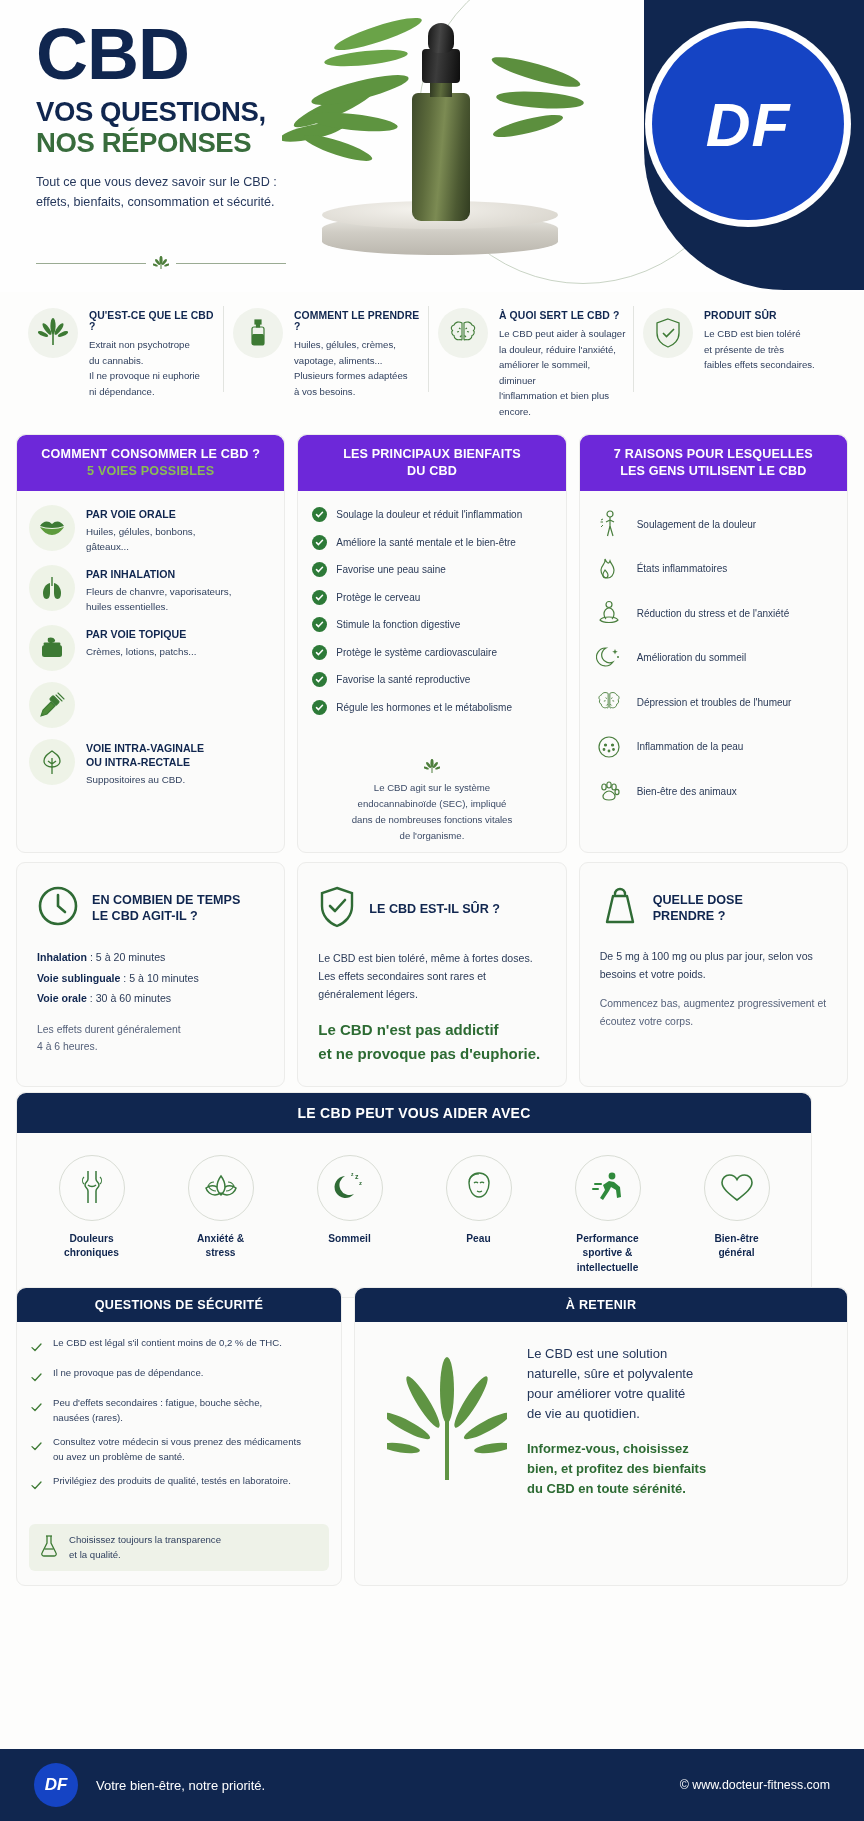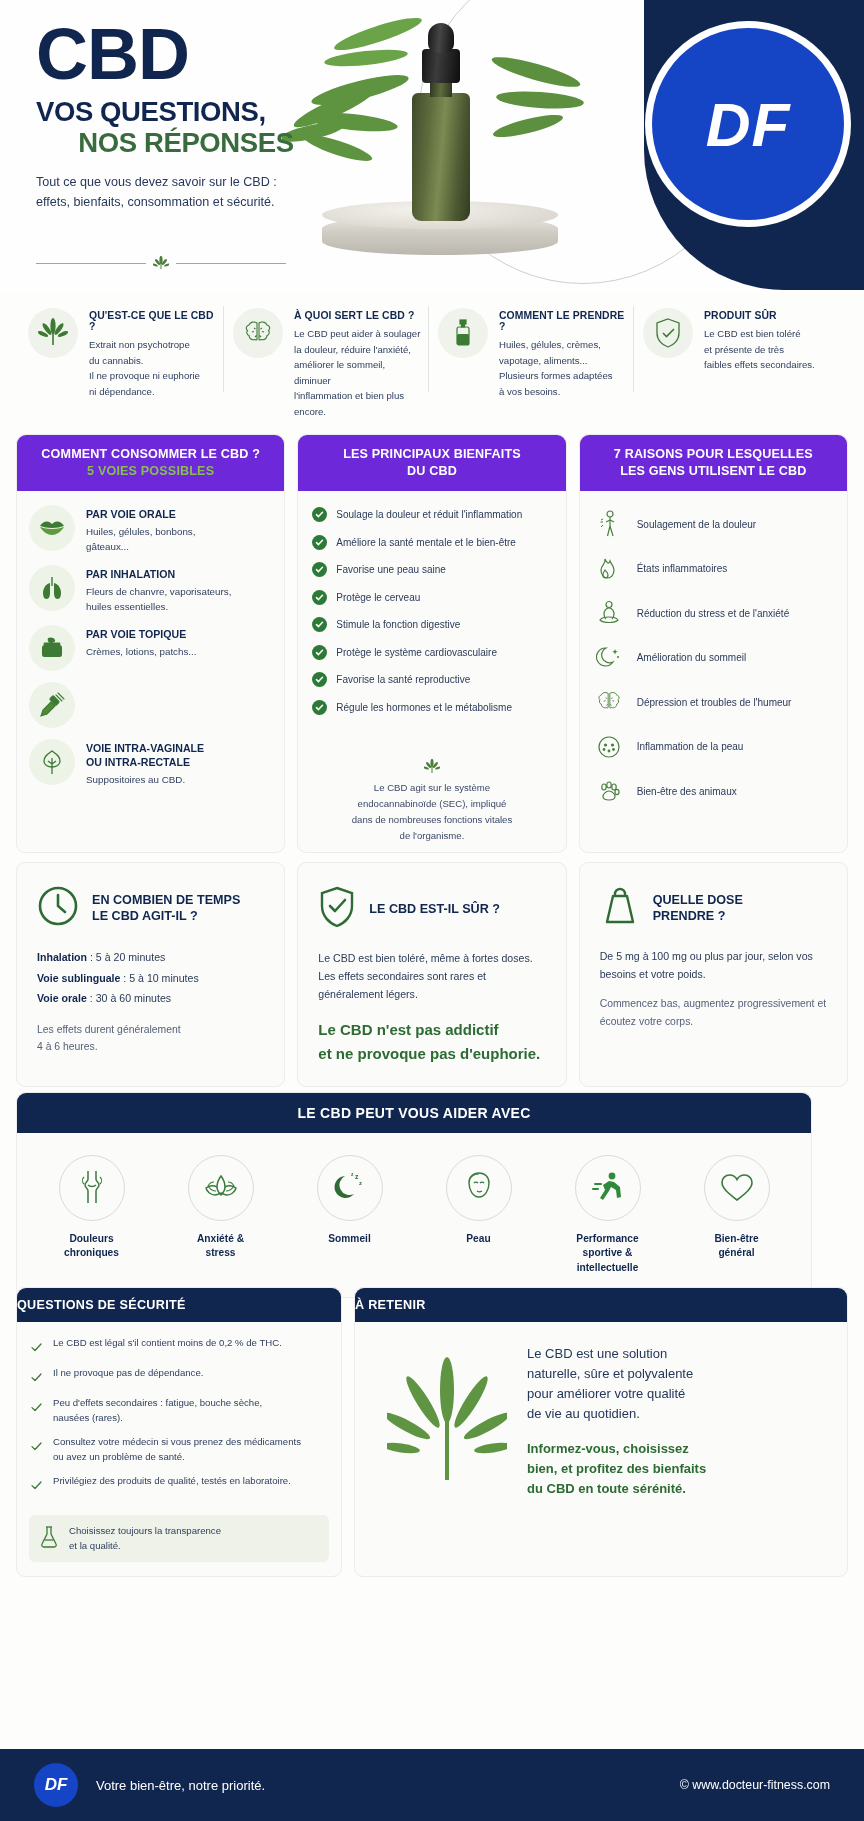--- a/index.html
+++ b/index.html
@@ -42,21 +42,21 @@
   .hero-title {
     font-size: 72px; font-weight: bold; color: #10264f;
     letter-spacing: -1px; line-height: 0.95;
   }
   .hero-sub1 {
     font-size: 27.5px; font-weight: bold; color: #10264f;
     margin-top: 9px; letter-spacing: -0.4px; line-height: 1.12;
   }
   .hero-sub2 {
     font-size: 27.5px; font-weight: bold; color: #386c3c;
-    letter-spacing: -0.4px; line-height: 1.12; text-align: center;
+    letter-spacing: -0.4px; line-height: 1.12;
   }
   .hero-desc {
     font-size: 12.6px; color: #26385c; margin-top: 14px; line-height: 1.55;
   }
   .divider-row {
     position: absolute; left: 36px; top: 256px; width: 250px;
     display: flex; align-items: center; gap: 7px;
   }
   .divider-row .ln { flex: 1; height: 1px; background: #9aab93; }
 
@@ -201,29 +201,29 @@
   }
   .aid-lbl { font-size: 10.2px; font-weight: bold; color: #10264f; line-height: 1.42; }
 
   
   .bottom { position: absolute; left: 16px; top: 1287px; width: 832px; display: flex; gap: 12px; }
   .bcard { background: #fbfbfa; border: 1px solid #ececea; border-radius: 9px; }
   .bcard.left { width: 326px; }
   .bcard.right { flex: 1; }
   .bcard-head {
     background: #10264f; color: #fff; border-radius: 9px 9px 0 0;
-    padding: 10px 0; font-size: 12.6px; font-weight: bold;
+    text-align: center; padding: 10px 0; font-size: 12.6px; font-weight: bold;
     letter-spacing: 0.3px;
   }
   .sec-list { padding: 14px 14px 10px 14px; }
   .sec-item { display: flex; gap: 10px; margin-bottom: 10px; align-items: flex-start; }
   .sec-check { width: 12px; min-width: 12px; padding-top: 2px; }
   .sec-txt { font-size: 9.6px; color: #31415f; line-height: 1.52; }
   .sec-note {
-    margin: 1px 12px 14px; background: #eef2e8; border-radius: 6px;
+    margin: 10px 12px 14px; background: #eef2e8; border-radius: 6px;
     padding: 9px 10px; display: flex; gap: 10px; align-items: center;
   }
   .sec-note-txt { font-size: 9.6px; color: #31415f; line-height: 1.5; }
 
   .ret-body { display: flex; gap: 14px; padding: 22px 22px 22px 26px; align-items: center; }
   .ret-leaf { min-width: 132px; display: flex; justify-content: center; }
   .ret-p1 { font-size: 13px; color: #24365a; line-height: 1.55; }
   .ret-p2 { font-size: 13px; color: #2d6b33; font-weight: bold; line-height: 1.55; margin-top: 14px; }
 
   
@@ -325,44 +325,44 @@
         </svg>
       </div>
       <div class="feat-txt">
         <div class="feat-title">QU'EST-CE QUE LE CBD ?</div>
         <div class="feat-body">Extrait non psychotrope<br>du cannabis.<br>Il ne provoque ni euphorie<br>ni dépendance.</div>
       </div>
     </div>
 
     <div class="feat">
       <div class="feat-iconwrap">
-        <svg width="30" height="28" viewBox="0 0 30 28" fill="none" stroke="#3d7a34" stroke-width="1.1">
-          <path d="M14 4c-3-2-7-1-8 2-3 .5-3.5 4-1.5 5.5C3 13 4 16 6 16.5c0 3 3 5 6 4 1 .5 2 .5 2 0V4z"></path>
-          <path d="M16 4c3-2 7-1 8 2 3 .5 3.5 4 1.5 5.5C27 13 26 16 24 16.5c0 3-3 5-6 4-1 .5-2 .5-2 0V4z"></path>
-          <path d="M11 9l1.5 1M9 13l2-.5M12 18l1.5-1.5M19 9l-1.5 1M21 13l-2-.5M18 18l-1.5-1.5"></path>
-        </svg>
-      </div>
-      <div class="feat-txt">
-        <div class="feat-title">À QUOI SERT LE CBD ?</div>
-        <div class="feat-body">Le CBD peut aider à soulager<br>la douleur, réduire l'anxiété,<br>améliorer le sommeil, diminuer<br>l'inflammation et bien plus<br>encore.</div>
-      </div>
-    </div>
-
-    <div class="feat">
-      <div class="feat-iconwrap">
         <svg width="26" height="30" viewBox="0 0 26 30" fill="none" stroke="#3d7a34" stroke-width="1.2">
           <rect x="10" y="2" width="6" height="4" fill="#3d7a34"></rect>
           <rect x="11.5" y="6" width="3" height="3" fill="#3d7a34"></rect>
           <rect x="7" y="9" width="12" height="18" rx="2"></rect>
           <rect x="7" y="16" width="12" height="11" rx="1.5" fill="#3d7a34" stroke="none"></rect>
         </svg>
       </div>
       <div class="feat-txt">
         <div class="feat-title">COMMENT LE PRENDRE ?</div>
         <div class="feat-body">Huiles, gélules, crèmes,<br>vapotage, aliments...<br>Plusieurs formes adaptées<br>à vos besoins.</div>
+      </div>
+    </div>
+
+    <div class="feat">
+      <div class="feat-iconwrap">
+        <svg width="30" height="28" viewBox="0 0 30 28" fill="none" stroke="#3d7a34" stroke-width="1.1">
+          <path d="M14 4c-3-2-7-1-8 2-3 .5-3.5 4-1.5 5.5C3 13 4 16 6 16.5c0 3 3 5 6 4 1 .5 2 .5 2 0V4z"></path>
+          <path d="M16 4c3-2 7-1 8 2 3 .5 3.5 4 1.5 5.5C27 13 26 16 24 16.5c0 3-3 5-6 4-1 .5-2 .5-2 0V4z"></path>
+          <path d="M11 9l1.5 1M9 13l2-.5M12 18l1.5-1.5M19 9l-1.5 1M21 13l-2-.5M18 18l-1.5-1.5"></path>
+        </svg>
+      </div>
+      <div class="feat-txt">
+        <div class="feat-title">À QUOI SERT LE CBD ?</div>
+        <div class="feat-body">Le CBD peut aider à soulager<br>la douleur, réduire l'anxiété,<br>améliorer le sommeil, diminuer<br>l'inflammation et bien plus<br>encore.</div>
       </div>
     </div>
 
     <div class="feat">
       <div class="feat-iconwrap">
         <svg width="28" height="32" viewBox="0 0 28 32" fill="none" stroke="#3d7a34" stroke-width="1.3">
           <path d="M14 2 L25 6 V16 C25 23 20 28 14 30 C8 28 3 23 3 16 V6 Z"></path>
           <path d="M9 16 l3.5 3.5 L20 12" stroke-width="1.6"></path>
         </svg>
       </div>

